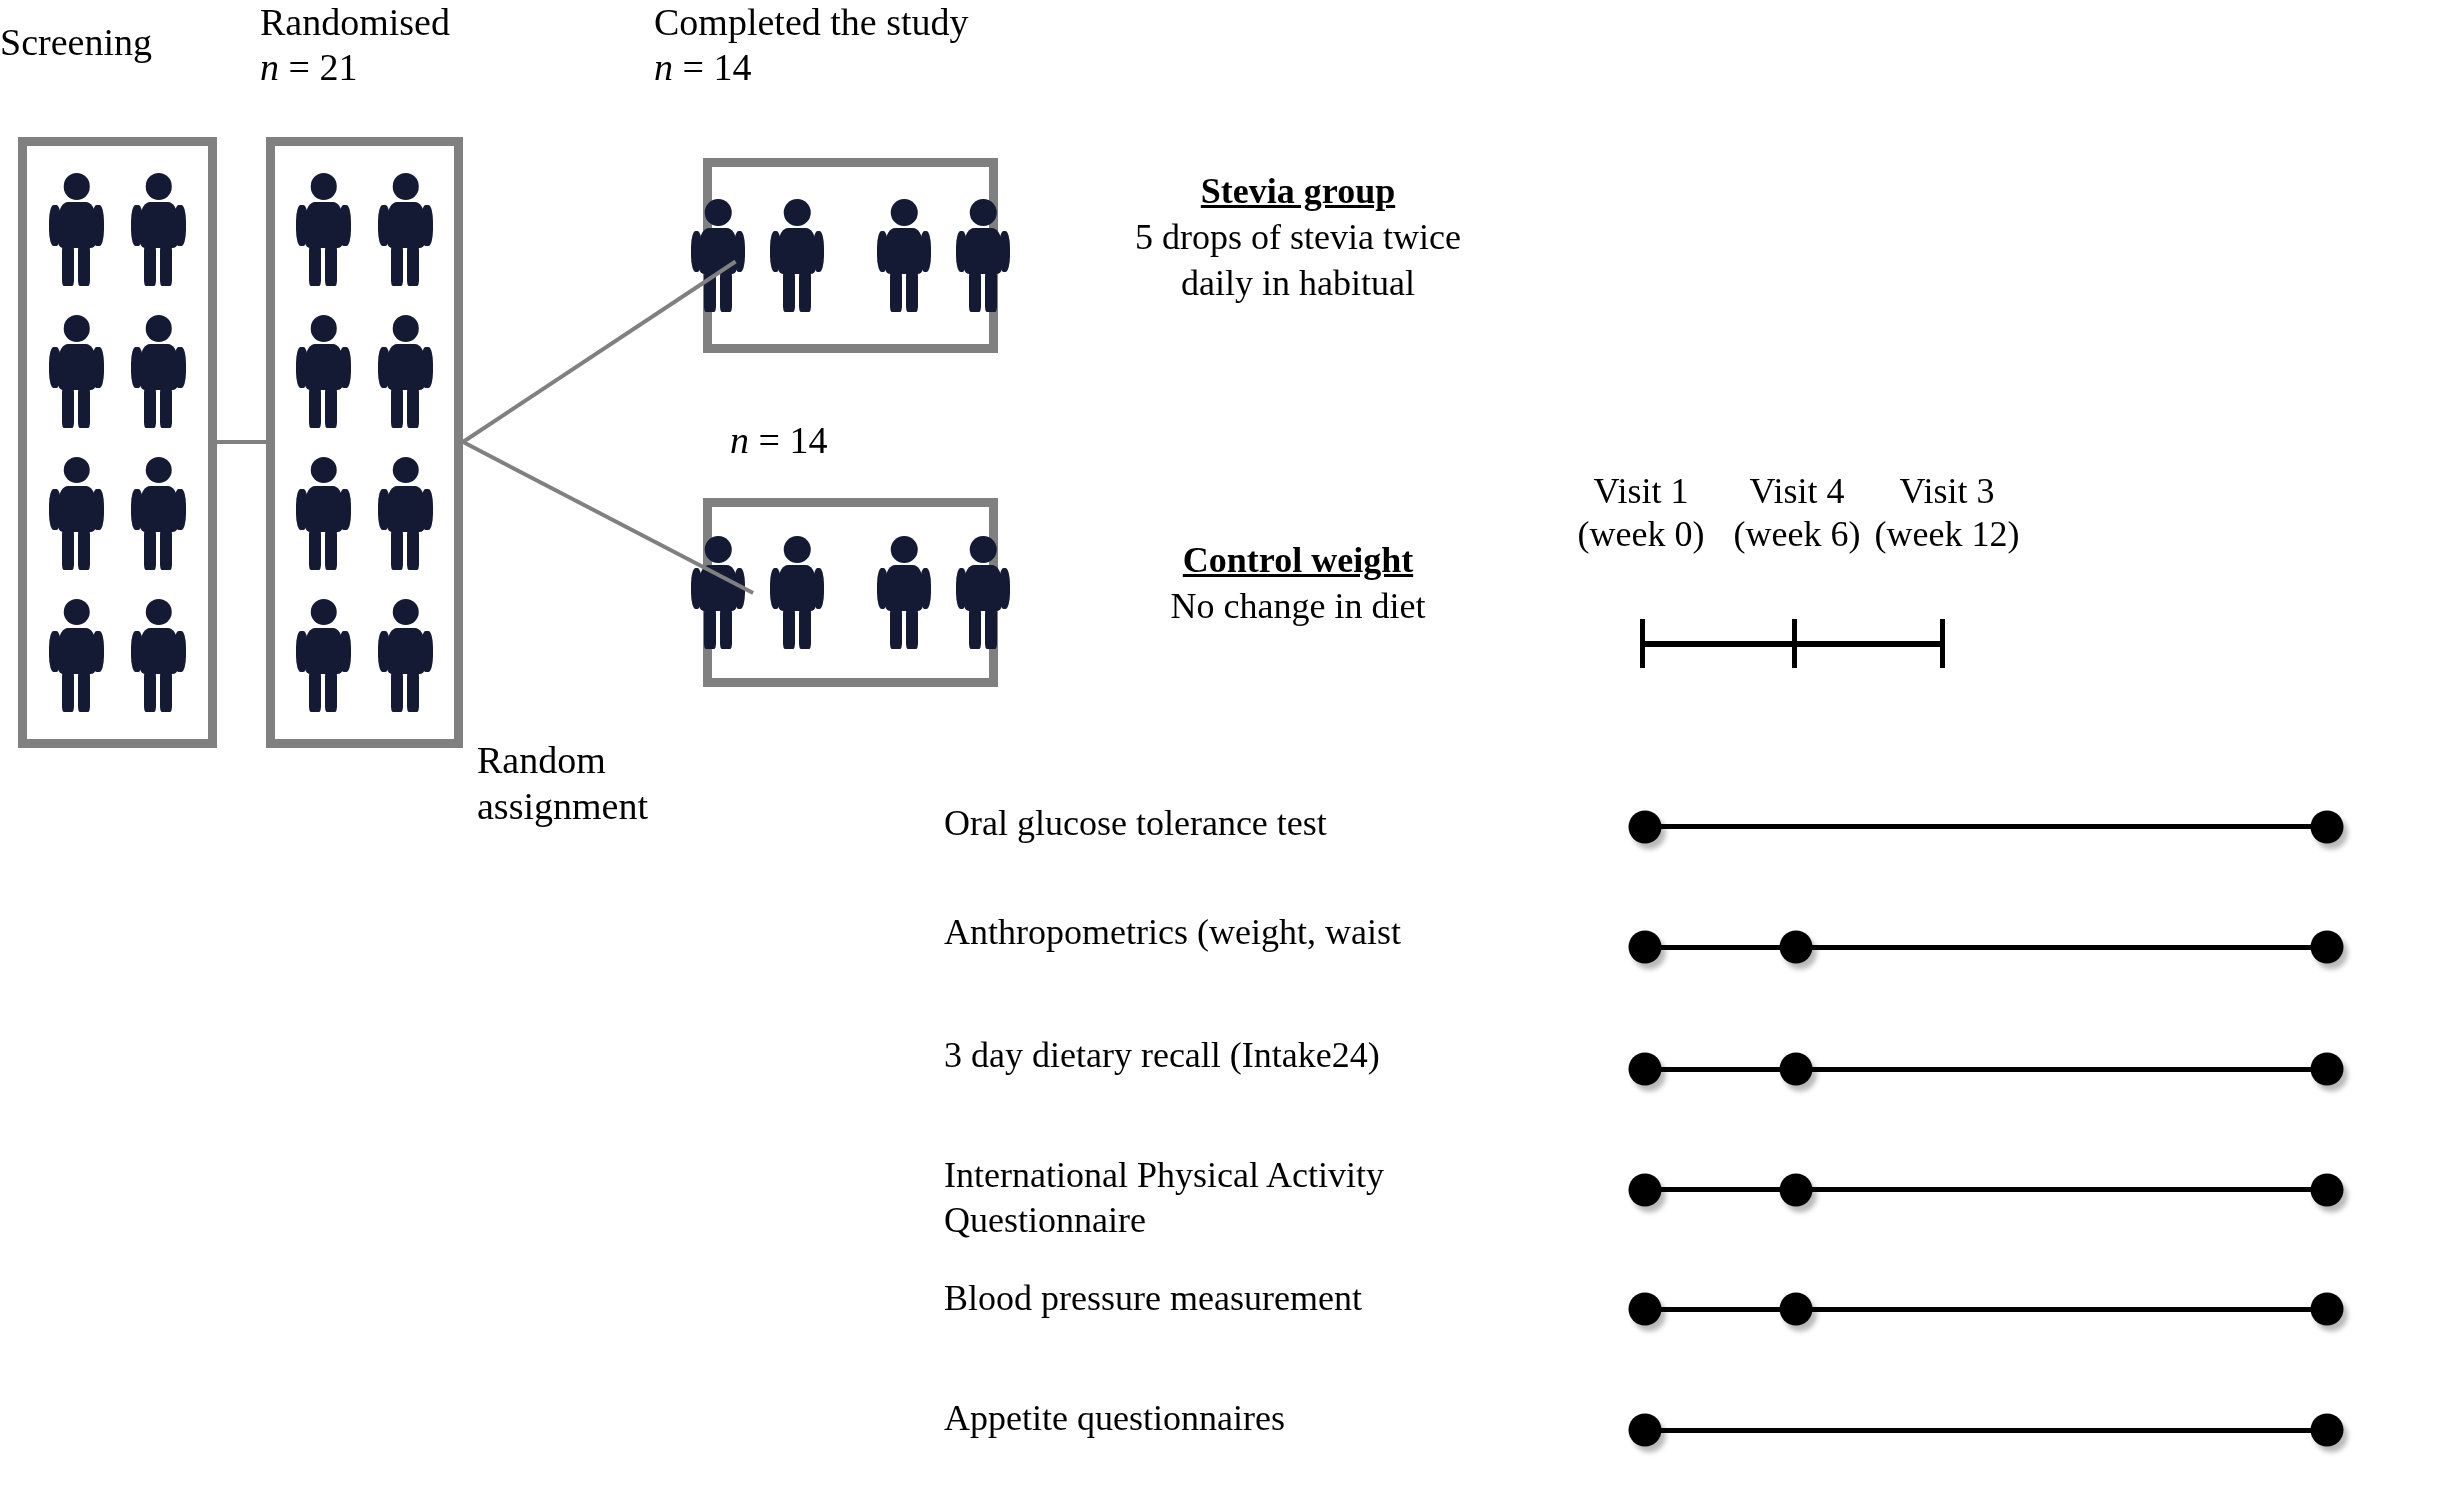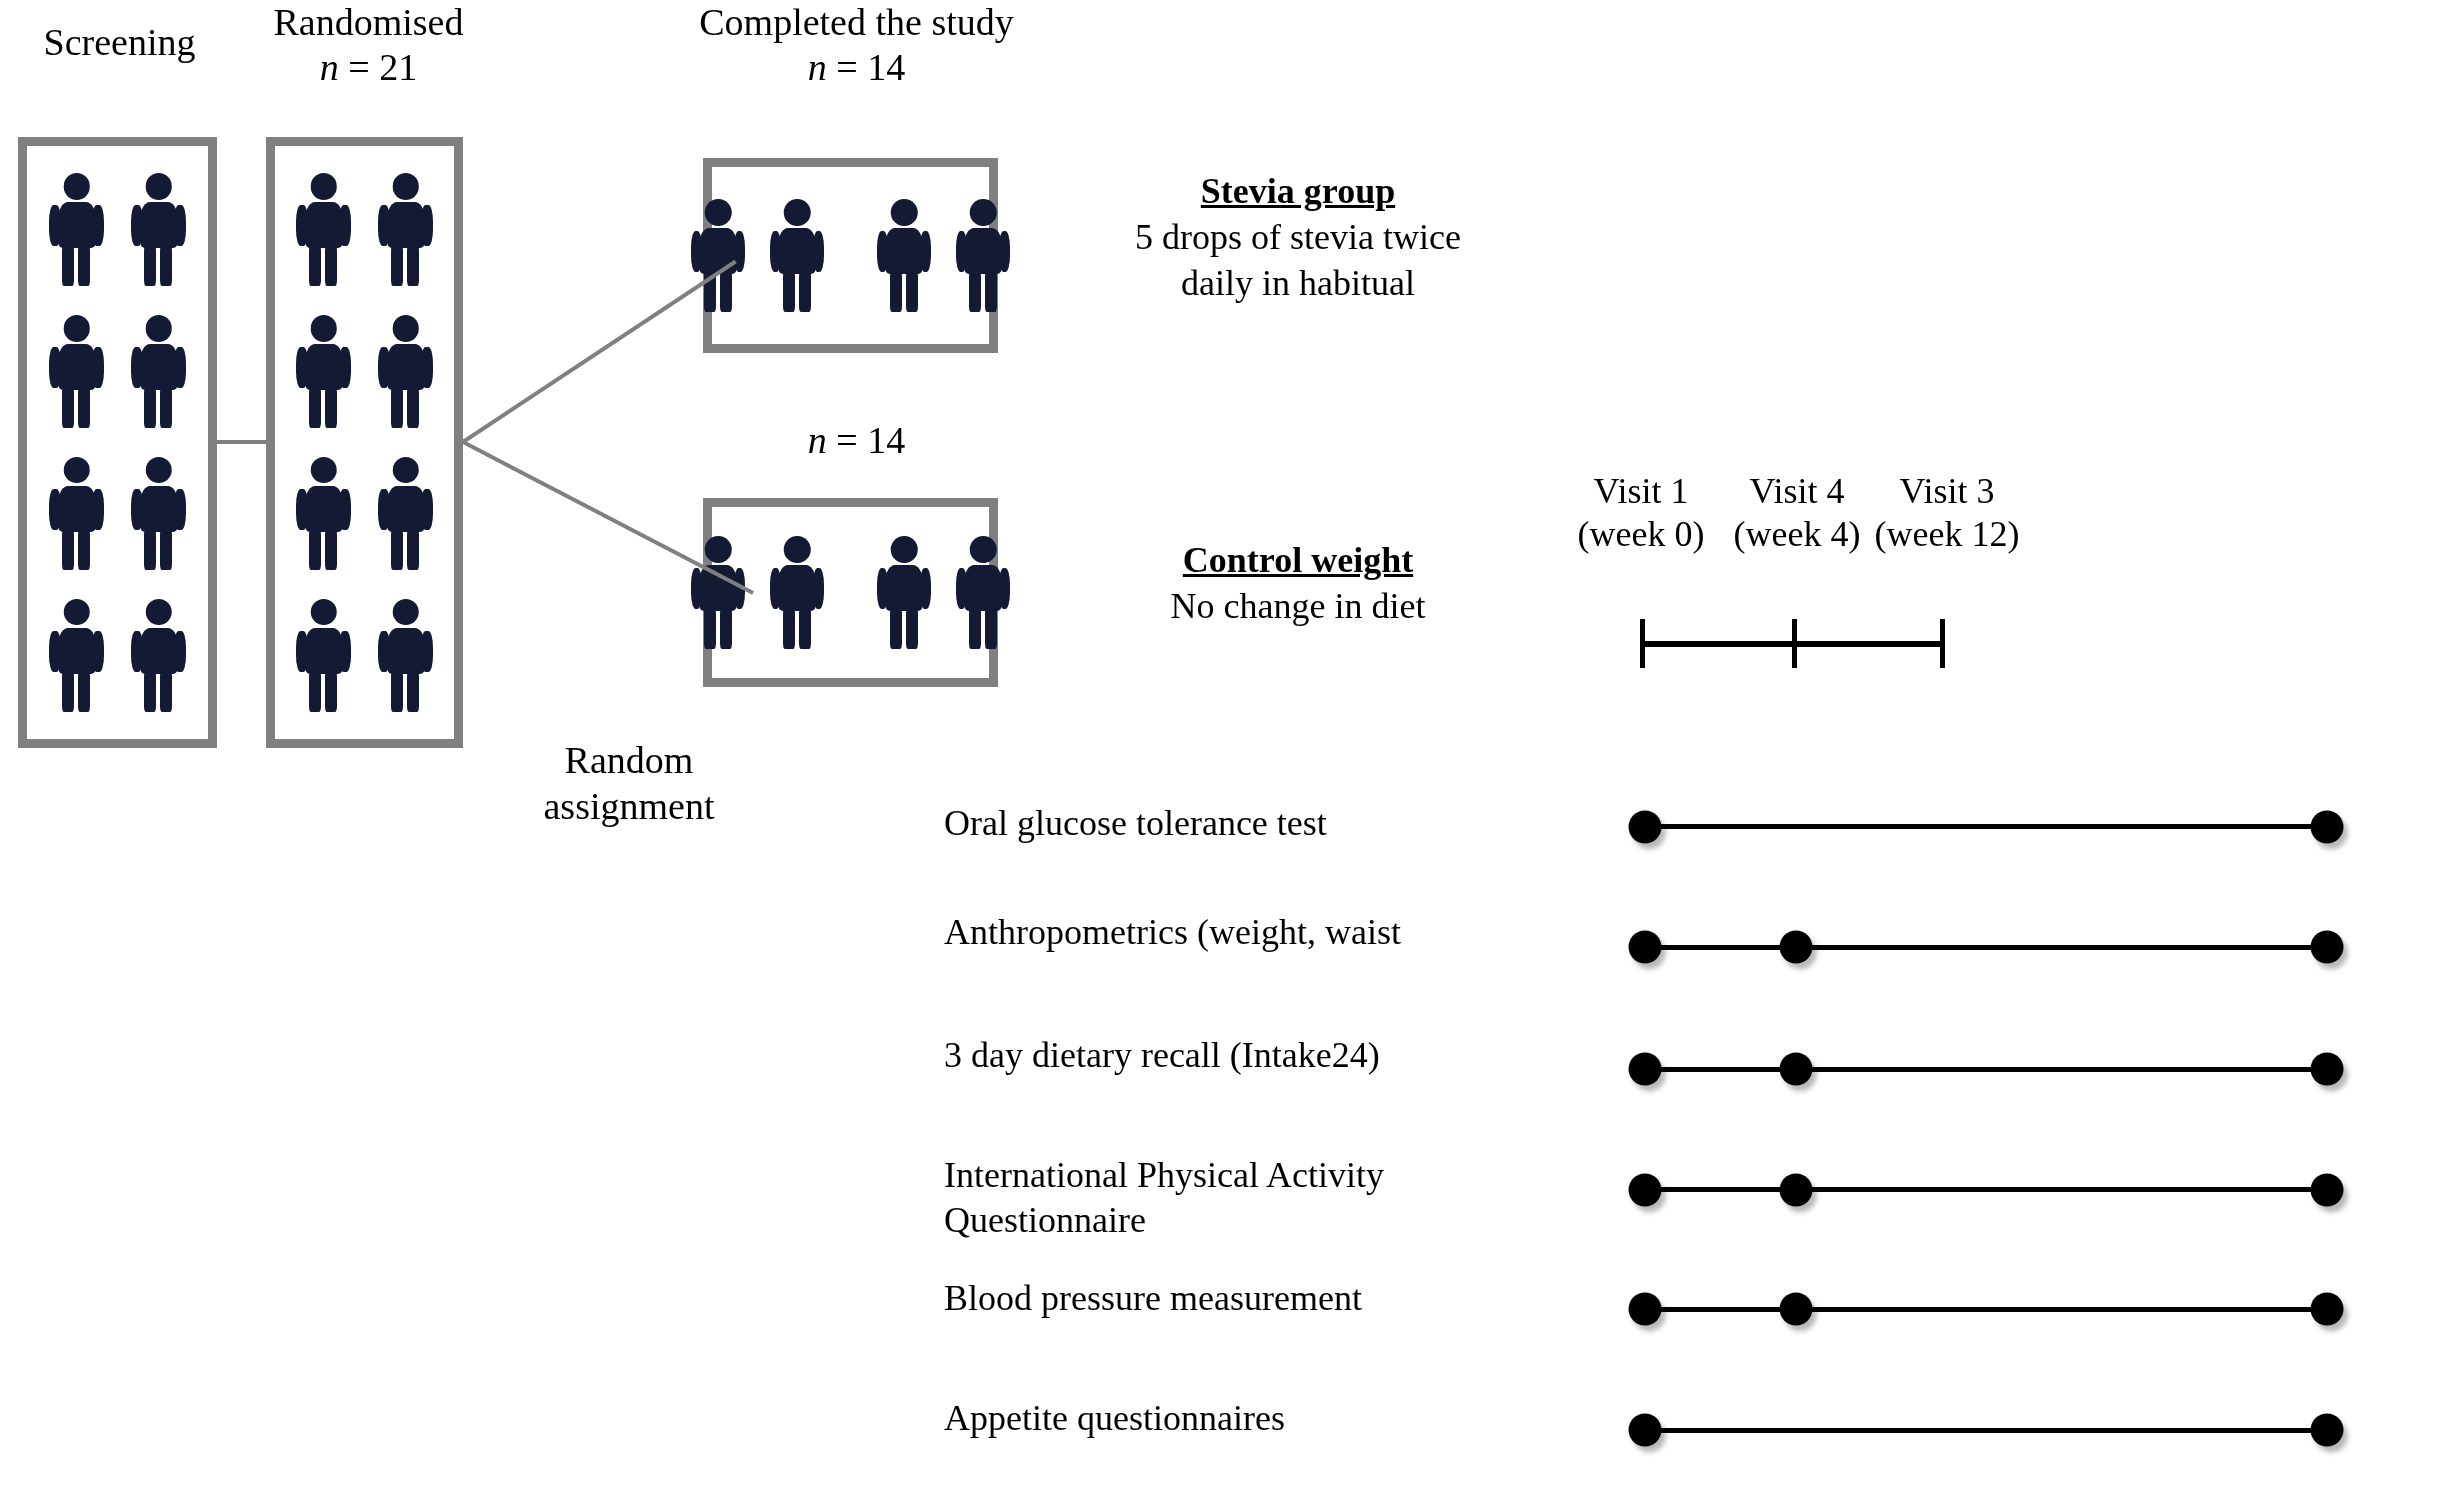--- a/index.html
+++ b/index.html
@@ -1,19 +1,19 @@
 <!DOCTYPE html>
 <html style="font-size:11.6px"><head>
 <meta charset="utf-8">
 <style>
   html,body{margin:0;padding:0;background:#ffffff;}
   body{width:2438px;height:1507px;position:relative;overflow:hidden;
        font-family:"Liberation Serif","DejaVu Serif",serif;color:#000;}
   .abs{position:absolute;}
-  .ctext{text-align:center;}
+  .ctext{text-align:left;}
 
   
   .hdr{font-size:38px;line-height:1.18;white-space:nowrap;}
   .hdr .ital{font-style:italic;}
 
   
   .pbox{box-sizing:border-box;border:9.4px solid #808080;background:#fff;}
 
   
   .person{position:relative;display:inline-block;}
@@ -330,21 +330,21 @@
   <div class="ttl">Control weight</div>
   <div>No change in diet</div>
 </div>
 
 <div class="abs visit" style="left:1511px;top:470px;width:260px;">
   <div>Visit 1</div>
   <div>(week 0)</div>
 </div>
 <div class="abs visit" style="left:1667px;top:470px;width:260px;">
   <div>Visit 4</div>
-  <div>(week 4)</div>
+  <div>(week 6)</div>
 </div>
 <div class="abs visit" style="left:1817px;top:470px;width:260px;">
   <div>Visit 3</div>
   <div>(week 12)</div>
 </div>
 
 <div class="abs axis" style="left:1640px;top:641px;width:304px;height:5.8px;"></div>
 
 <div class="abs tick" style="left:1640px;top:619px;width:5px;height:49px;"></div>
 <div class="abs tick" style="left:1792px;top:619px;width:5px;height:49px;"></div>

